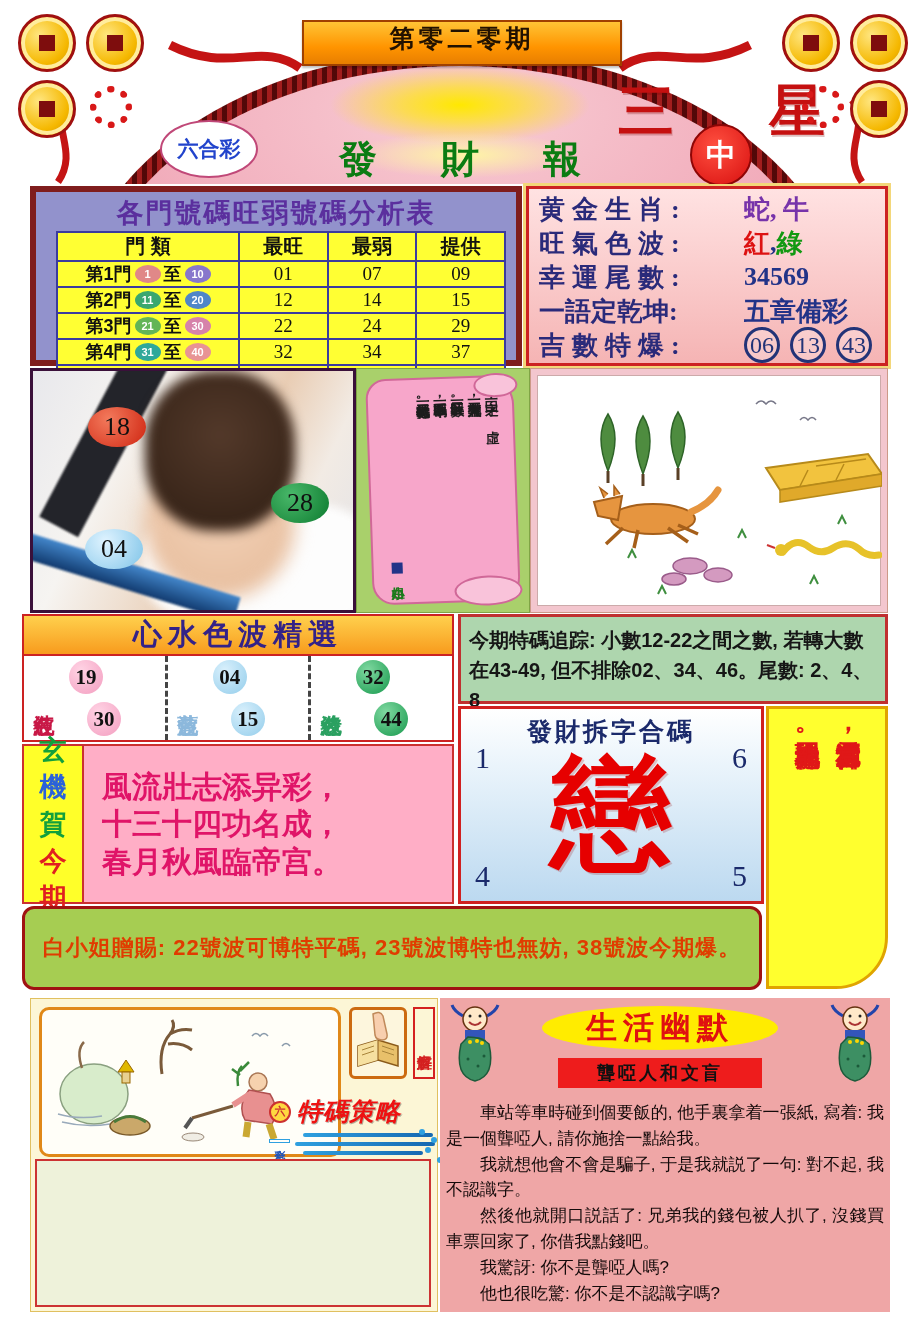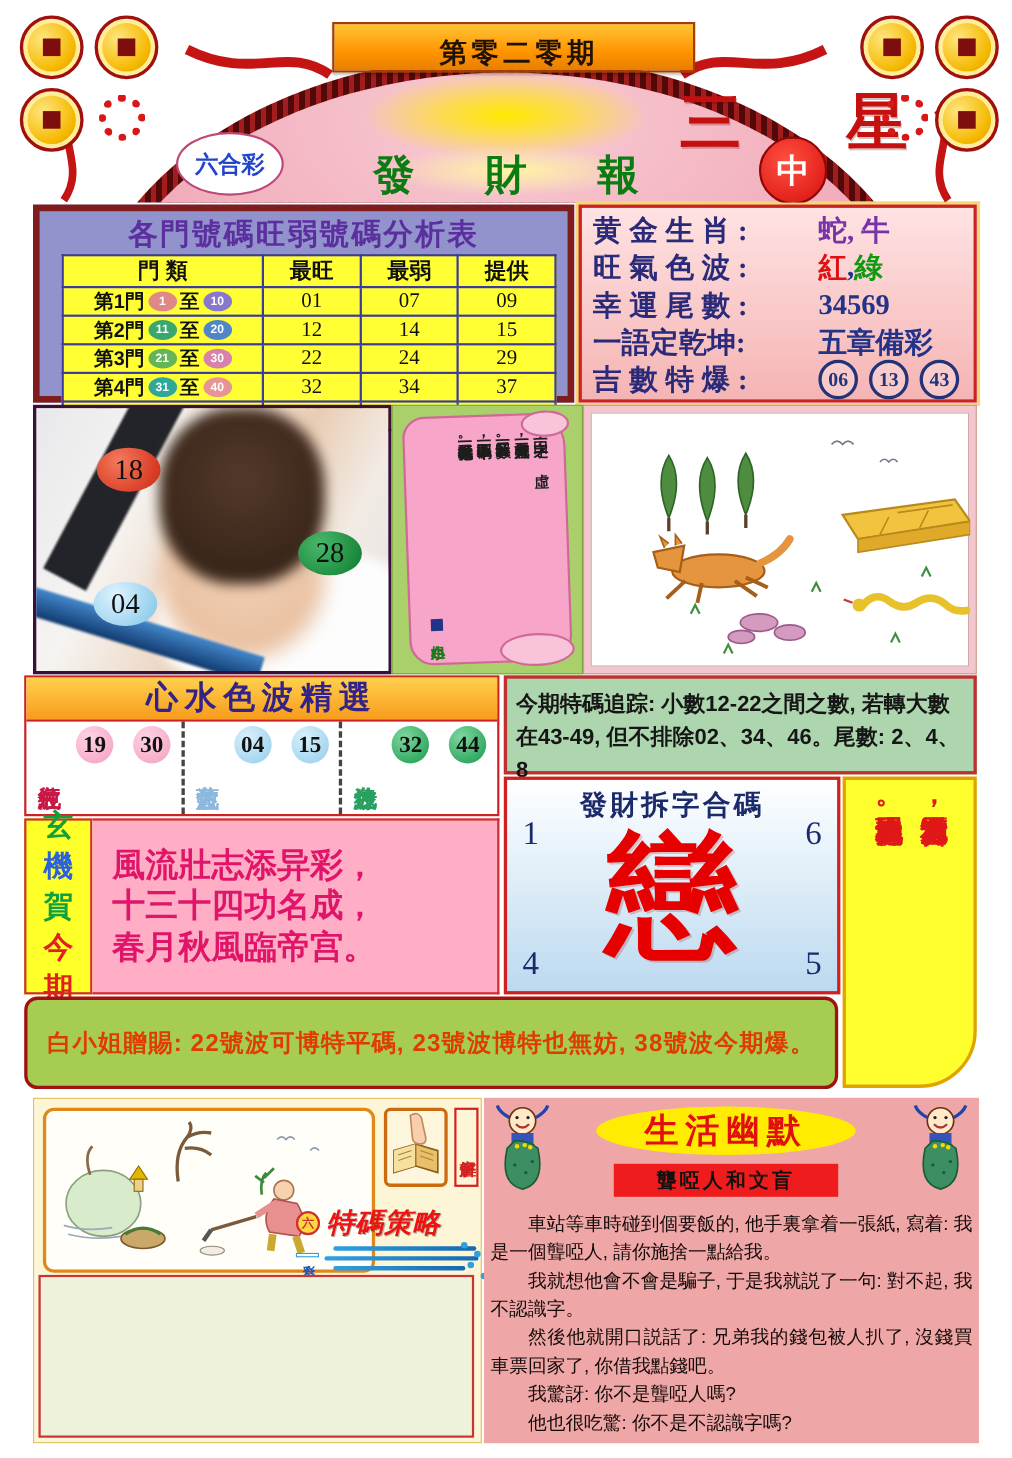--- a/index.html
+++ b/index.html
@@ -19,22 +19,22 @@
   .glow2{position:absolute;left:350px;top:132px;width:230px;height:46px;
     background:radial-gradient(closest-side,rgba(255,250,160,.9),rgba(255,250,160,0));}
   .main-title{position:absolute;left:0;top:74px;width:920px;text-align:right;
     font-size:56px;font-weight:bold;color:#c51010;letter-spacing:95px;padding-left:95px;box-sizing:border-box;
     font-family:"Liberation Serif","DejaVu Serif",serif;text-shadow:1px 2px 0 rgba(120,0,0,.25);}
   .sub-title{position:absolute;left:0;top:134px;width:920px;text-align:center;
     font-size:38px;font-weight:bold;color:#0b7c12;letter-spacing:64px;padding-left:64px;box-sizing:border-box;
     font-family:"Liberation Serif","DejaVu Serif",serif;}
   .banner{position:absolute;left:302px;top:20px;width:316px;height:42px;
     background:linear-gradient(180deg,#ffc435,#ff9400 60%,#e87e00);border:2px solid #a04000;
-    display:flex;align-items:flex-end;justify-content:center;font-size:25px;font-weight:bold;color:#221100;
-    letter-spacing:4px;box-shadow:0 2px 2px rgba(0,0,0,.25);z-index:5;padding-left:10px;}
+    display:flex;align-items:flex-start;justify-content:center;font-size:25px;font-weight:bold;color:#221100;
+    letter-spacing:4px;box-shadow:0 2px 2px rgba(0,0,0,.25);z-index:5;}
   .logo-left{position:absolute;left:160px;top:120px;width:94px;height:54px;background:#fff;
     border:2px solid #c04878;border-radius:50%;display:flex;align-items:center;justify-content:center;
     color:#2244cc;font-weight:bold;font-size:21px;z-index:4;}
   .logo-right{position:absolute;left:690px;top:124px;width:58px;height:58px;
     background:radial-gradient(circle at 40% 35%,#ff5040,#d80f0f);border:2px solid #8e0606;border-radius:50%;
     display:flex;align-items:center;justify-content:center;color:#fff;font-size:30px;font-weight:bold;z-index:4;}
   .coin{position:absolute;width:52px;height:52px;border-radius:50%;
     background:radial-gradient(circle at 35% 35%,#ffe680,#f5b800 60%,#c88700);
     border:3px solid #a01010;box-shadow:inset 0 0 0 4px #ffec9d;z-index:3;}
   .coin::after{content:"";position:absolute;left:50%;top:50%;width:16px;height:16px;
@@ -65,21 +65,21 @@
   
   .gold-panel{position:absolute;left:526px;top:186px;width:362px;height:180px;box-sizing:border-box;
     background:linear-gradient(180deg,#ffe2e2,#f5b4b4);border:3px solid #cc2222;
     box-shadow:0 0 0 3px #f3d77a;padding:3px 0 0 10px;}
   .grow{display:flex;align-items:center;height:34px;}
   .gl{color:#2a2a7a;font-weight:bold;font-size:26px;width:205px;font-family:"Liberation Serif",serif;}
   .gl.wide{letter-spacing:7px;}
   .gv{font-size:26px;font-weight:bold;font-family:"Liberation Serif","DejaVu Serif",serif;color:#223388;}
   .gv-purple{color:#7733aa;}.gv-red{color:#dd1111;}.gv-green{color:#119911;}
   .circle-num{display:inline-flex;justify-content:center;align-items:center;width:30px;height:30px;
-    border:3px solid #223377;border-radius:50%;font-size:18px;color:#223377;font-weight:bold;
+    border:3px solid #223377;border-radius:50%;font-size:24px;color:#223377;font-weight:normal;
     margin-right:10px;font-family:"Liberation Serif",serif;background:rgba(255,255,255,.25);}
 
   
   .photo{position:absolute;left:30px;top:368px;width:326px;height:245px;border:3px solid #3a103a;
     box-sizing:border-box;overflow:hidden;
     background:linear-gradient(115deg,#e8e8ec 0%,#f6f4f1 28%,#efe0d2 45%,#e9cdb4 60%,#f2ebe4 78%,#e2e2e6 100%);}
   .ph-bar{position:absolute;left:60px;top:-70px;width:44px;height:240px;background:#23242a;transform:rotate(28deg);filter:blur(1px);}
   .ph-hair{position:absolute;left:112px;top:0px;width:150px;height:160px;border-radius:45%;
     background:radial-gradient(circle at 50% 40%,#53392a,#2e1d12);filter:blur(6px);}
   .ph-skin{position:absolute;left:112px;top:78px;width:150px;height:150px;border-radius:50%;
@@ -117,21 +117,21 @@
   
   .wave-box{position:absolute;left:22px;top:614px;width:432px;height:128px;border:2px solid #cc2222;box-sizing:border-box;background:#fff;}
   .wave-title{height:38px;background:linear-gradient(180deg,#ffd04d,#f89b1d);display:flex;align-items:center;
     justify-content:center;color:#332288;font-weight:bold;font-size:29px;letter-spacing:6px;
     font-family:"Liberation Serif",serif;border-bottom:2px solid #cc2222;}
   .wave-body{display:flex;height:84px;}
   .wgroup{flex:1;display:flex;align-items:center;padding:4px 6px 4px 10px;gap:14px;}
   .wgroup + .wgroup{border-left:3px dashed #444;}
   .gname{writing-mode:vertical-rl;text-orientation:upright;font-size:21px;font-weight:bold;line-height:1;}
   .gname-red{color:#c81846;}.gname-blue{color:#8cb8dc;}.gname-green{color:#2aa060;}
-  .wcircles{display:flex;flex-direction:row;justify-content:space-between;height:76px;}
+  .wcircles{display:flex;flex-direction:column;justify-content:space-between;height:76px;}
   .wc{width:34px;height:34px;border-radius:50%;display:flex;align-items:center;justify-content:center;
     font-size:21px;font-weight:bold;color:#111;font-family:"Liberation Serif",serif;}
   .wc.low{margin-left:18px;}
   .c-red{background:radial-gradient(circle at 35% 30%,#ffd3e4,#f39ec0);}
   .c-blue{background:radial-gradient(circle at 35% 30%,#d9f0fc,#93cdeb);}
   .c-green{background:radial-gradient(circle at 35% 30%,#7fd8a0,#17994d);}
 
   
   .track-box{position:absolute;left:458px;top:614px;width:430px;height:90px;background:#aed6ae;
     border:3px solid #c03030;box-sizing:border-box;padding:8px 8px;color:#161616;font-weight:bold;

